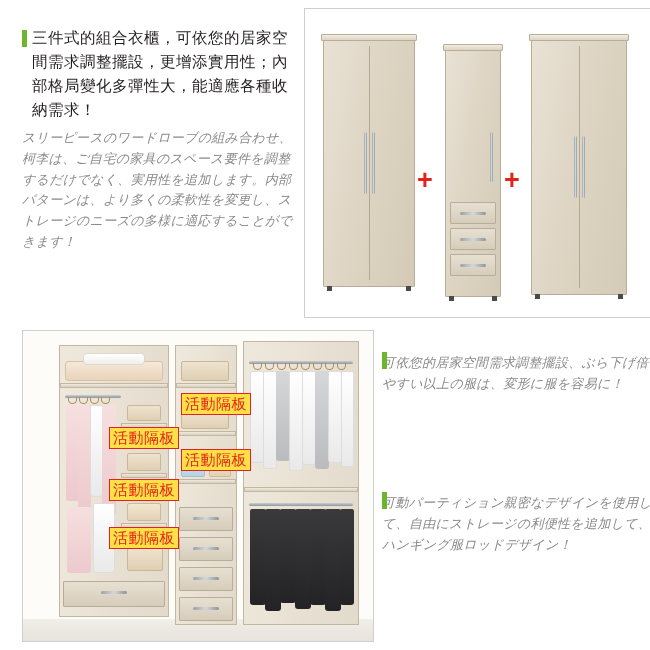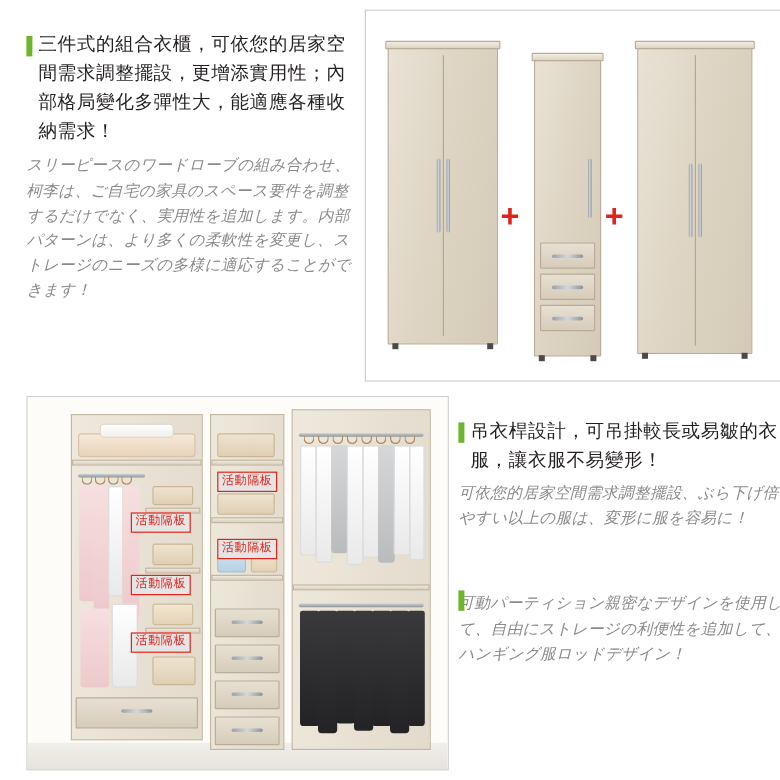--- a/index.html
+++ b/index.html
@@ -77,24 +77,24 @@
     left: 10px; top: 330px;
     width: 352px; height: 312px;
     border: 1px solid #cfcfcf;
     background: #fff;
     overflow: hidden;
   }
 
   
   .tag {
     position: absolute;
-    background: #e5e5e5;
+    background: #fde047;
     border: 1.6px solid #e2231a;
     color: #e2231a;
-    font-size: 10px;
+    font-size: 15px;
     line-height: 1;
     padding: 2px 3px 3px 3px;
     letter-spacing: 0.5px;
     white-space: nowrap;
     font-family: "Liberation Sans", sans-serif;
   }
   #tag-1 { left: 158px; top: 62px; }
   #tag-2 { left: 86px; top: 96px; }
   #tag-3 { left: 158px; top: 118px; }
   #tag-4 { left: 86px; top: 148px; }
@@ -363,21 +363,20 @@
       <div id="tag-2" class="tag">活動隔板</div>
       <div id="tag-3" class="tag">活動隔板</div>
       <div id="tag-4" class="tag">活動隔板</div>
       <div id="tag-5" class="tag">活動隔板</div>
     </div>
   </div>
 
   <div id="block-mid-right" class="copy">
     <div class="zh txt-zh">
       <span class="green-bar"></span>
-      <span>吊衣桿設計，可吊掛較長或易皺的衣服，讓衣服不易變形！</span>
     </div>
     <div class="jp txt-jp">可依您的居家空間需求調整擺設、ぶら下げ倍やすい以上の服は、変形に服を容易に！</div>
   </div>
 
   <div id="block-bot-right" class="copy">
     <div class="zh txt-zh">
       <span class="green-bar"></span>
     </div>
     <div class="jp txt-jp">可動パーティション親密なデザインを使用して、自由にストレージの利便性を追加して、ハンギング服ロッドデザイン！</div>
   </div>

